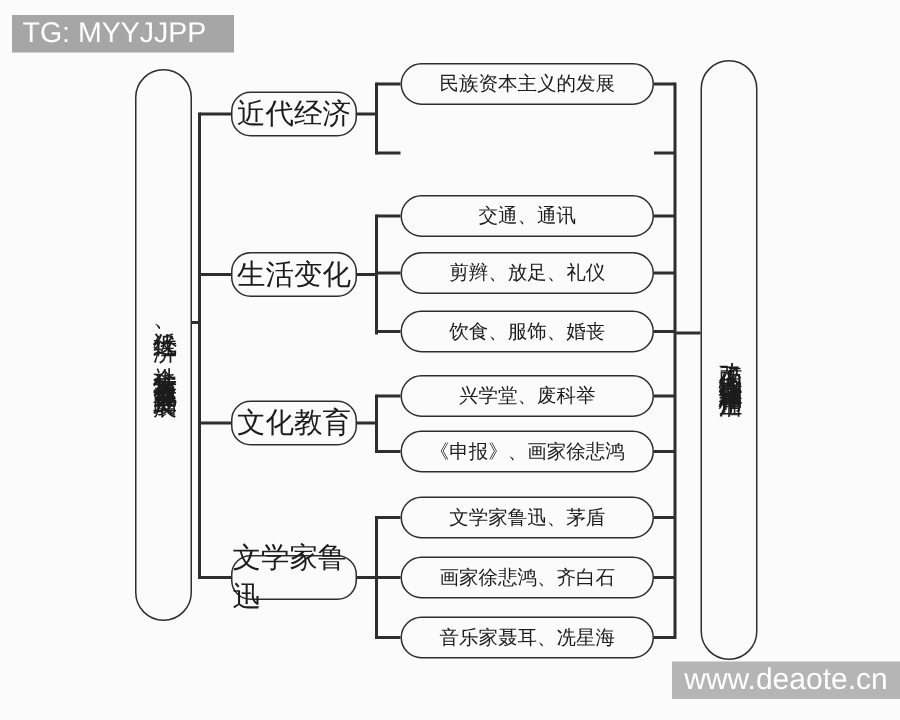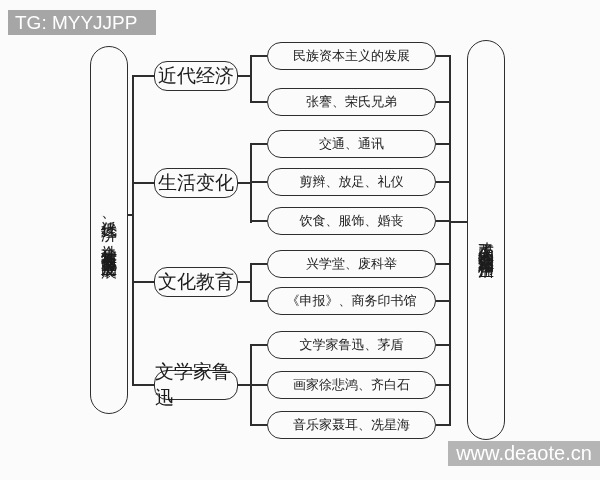--- a/index.html
+++ b/index.html
@@ -88,37 +88,34 @@
   <div id="group-2" class="group-node">
     <span>文化教育</span>
   </div>
   <div id="group-3" class="group-node">
     <span>文学家鲁迅</span>
   </div>
 
   <div id="leaf-0" class="leaf-node">
     <span>民族资本主义的发展</span>
   </div>
-  <div id="leaf-1" class="leaf-node">
-    <span>张謇、荣氏兄弟</span>
-  </div>
   <div id="leaf-2" class="leaf-node">
     <span>交通、通讯</span>
   </div>
   <div id="leaf-3" class="leaf-node">
     <span>剪辫、放足、礼仪</span>
   </div>
   <div id="leaf-4" class="leaf-node">
     <span>饮食、服饰、婚丧</span>
   </div>
   <div id="leaf-5" class="leaf-node">
     <span>兴学堂、废科举</span>
   </div>
   <div id="leaf-6" class="leaf-node">
-    <span>《申报》、商务印书馆</span>
+    <span>《申报》、画家徐悲鸿</span>
   </div>
   <div id="leaf-7" class="leaf-node">
     <span>文学家鲁迅、茅盾</span>
   </div>
   <div id="leaf-8" class="leaf-node">
     <span>画家徐悲鸿、齐白石</span>
   </div>
   <div id="leaf-9" class="leaf-node">
     <span>音乐家聂耳、冼星海</span>
   </div>

